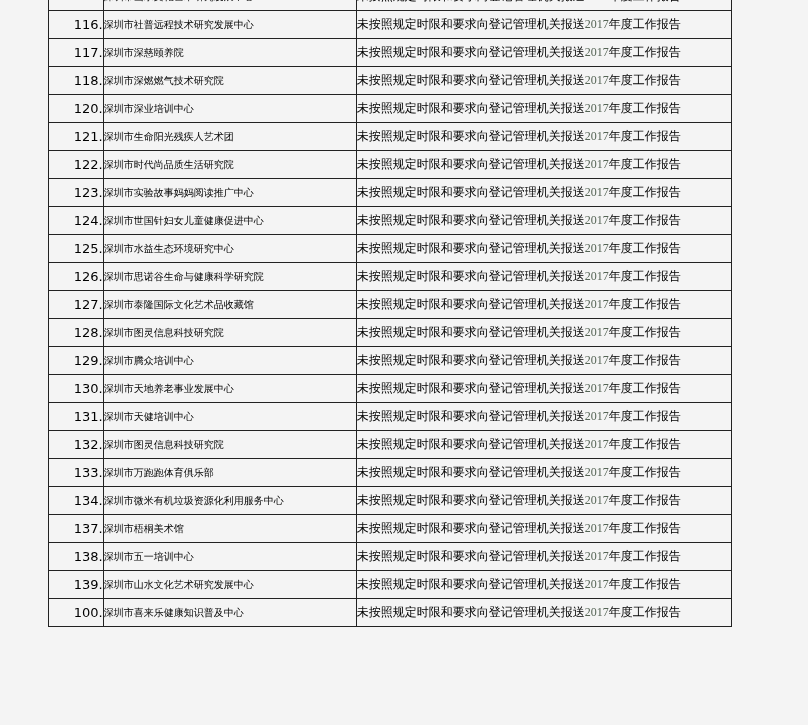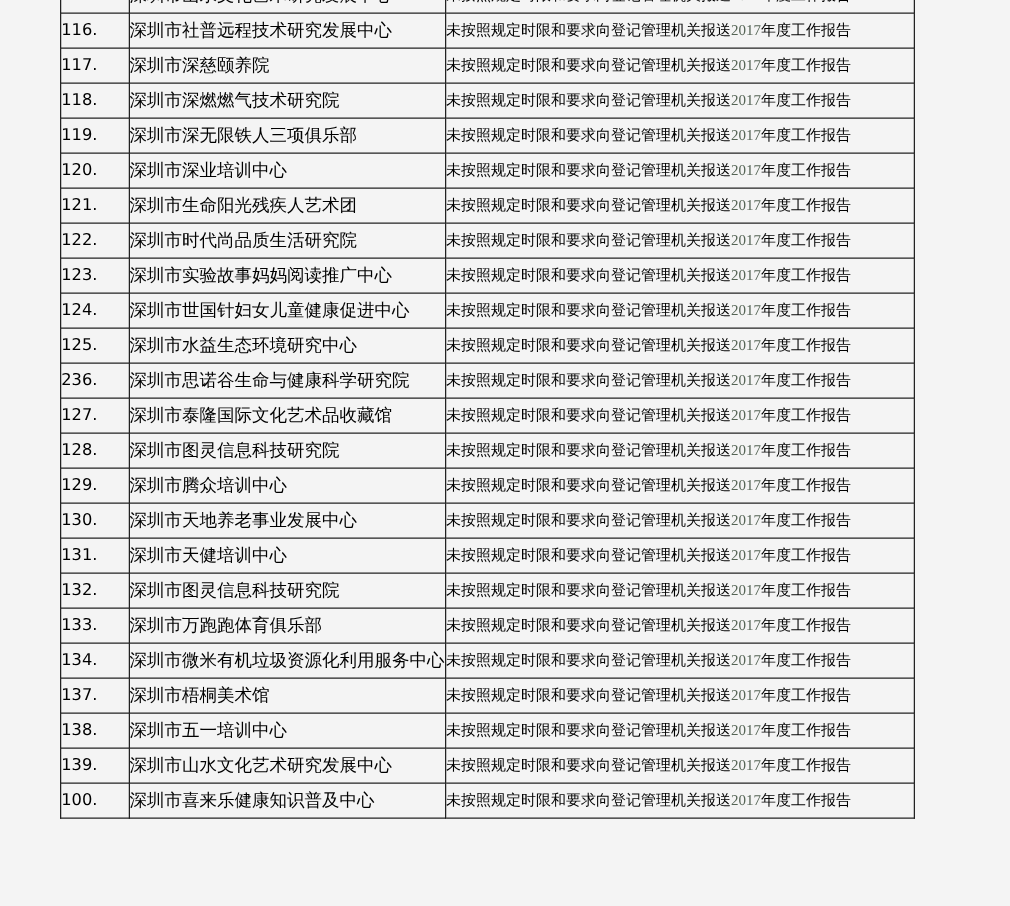--- a/index.html
+++ b/index.html
@@ -41,27 +41,27 @@
     border: 1px solid var(--border);
     height: 28px;
     padding: 0;
     vertical-align: middle;
     white-space: nowrap;
     overflow: hidden;
     background: var(--bg);
   }
   td.no-cell {
     width: 52px;
-    text-align: left;
+    text-align: right;
     font-size: 13px;
   }
   td.name-cell {
     width: 241px;
     padding-left: 5px;
-    font-size: 14px;
+    font-size: 10px;
   }
   td.reason-cell {
     width: 357px;
     padding-left: 2px;
     font-size: 12px;
   }
   td.reason-cell .year {
     font-family: Liberation Serif, serif;
     font-size: 12px;
     color: var(--year);
@@ -88,25 +88,20 @@
     <td class="no-cell"><span>117.</span></td>
     <td class="name-cell"><span>深圳市深慈颐养院</span></td>
     <td class="reason-cell"><span>未按照规定时限和要求向登记管理机关报送</span><span class="year">2017</span><span>年度工作报告</span></td>
   </tr>
           <tr>
     <td class="no-cell"><span>118.</span></td>
     <td class="name-cell"><span>深圳市深燃燃气技术研究院</span></td>
     <td class="reason-cell"><span>未按照规定时限和要求向登记管理机关报送</span><span class="year">2017</span><span>年度工作报告</span></td>
   </tr>
           <tr>
-    <td class="no-cell"><span>119.</span></td>
-    <td class="name-cell"><span>深圳市深无限铁人三项俱乐部</span></td>
-    <td class="reason-cell"><span>未按照规定时限和要求向登记管理机关报送</span><span class="year">2017</span><span>年度工作报告</span></td>
-  </tr>
-          <tr>
     <td class="no-cell"><span>120.</span></td>
     <td class="name-cell"><span>深圳市深业培训中心</span></td>
     <td class="reason-cell"><span>未按照规定时限和要求向登记管理机关报送</span><span class="year">2017</span><span>年度工作报告</span></td>
   </tr>
           <tr>
     <td class="no-cell"><span>121.</span></td>
     <td class="name-cell"><span>深圳市生命阳光残疾人艺术团</span></td>
     <td class="reason-cell"><span>未按照规定时限和要求向登记管理机关报送</span><span class="year">2017</span><span>年度工作报告</span></td>
   </tr>
           <tr>
@@ -123,21 +118,21 @@
     <td class="no-cell"><span>124.</span></td>
     <td class="name-cell"><span>深圳市世国针妇女儿童健康促进中心</span></td>
     <td class="reason-cell"><span>未按照规定时限和要求向登记管理机关报送</span><span class="year">2017</span><span>年度工作报告</span></td>
   </tr>
           <tr>
     <td class="no-cell"><span>125.</span></td>
     <td class="name-cell"><span>深圳市水益生态环境研究中心</span></td>
     <td class="reason-cell"><span>未按照规定时限和要求向登记管理机关报送</span><span class="year">2017</span><span>年度工作报告</span></td>
   </tr>
           <tr>
-    <td class="no-cell"><span>236.</span></td>
+    <td class="no-cell"><span>126.</span></td>
     <td class="name-cell"><span>深圳市思诺谷生命与健康科学研究院</span></td>
     <td class="reason-cell"><span>未按照规定时限和要求向登记管理机关报送</span><span class="year">2017</span><span>年度工作报告</span></td>
   </tr>
           <tr>
     <td class="no-cell"><span>127.</span></td>
     <td class="name-cell"><span>深圳市泰隆国际文化艺术品收藏馆</span></td>
     <td class="reason-cell"><span>未按照规定时限和要求向登记管理机关报送</span><span class="year">2017</span><span>年度工作报告</span></td>
   </tr>
           <tr>
     <td class="no-cell"><span>128.</span></td>

